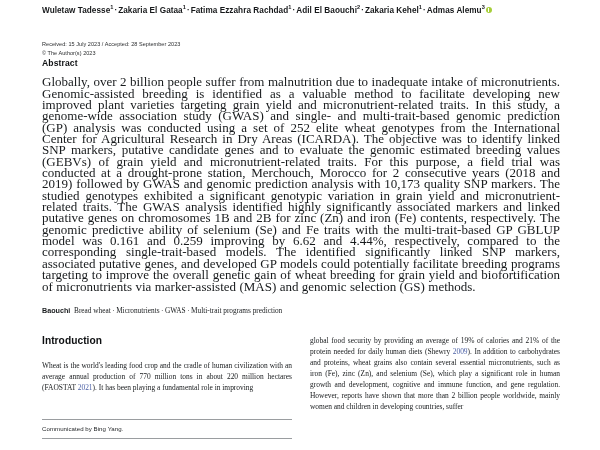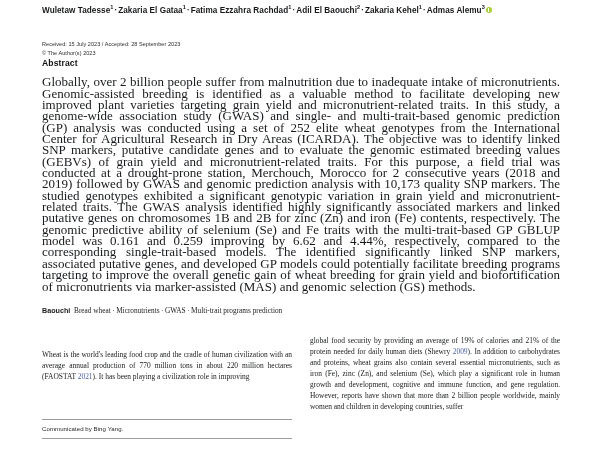--- a/index.html
+++ b/index.html
@@ -192,21 +192,22 @@
     </div>
 
     <div class="section-head abstract-head">Abstract</div>
     <div class="abstract-body">Globally, over 2 billion people suffer from malnutrition due to inadequate intake of micronutrients. Genomic-assisted breeding is identified as a valuable method to facilitate developing new improved plant varieties targeting grain yield and micronutrient-related traits. In this study, a genome-wide association study (GWAS) and single- and multi-trait-based genomic prediction (GP) analysis was conducted using a set of 252 elite wheat genotypes from the International Center for Agricultural Research in Dry Areas (ICARDA). The objective was to identify linked SNP markers, putative candidate genes and to evaluate the genomic estimated breeding values (GEBVs) of grain yield and micronutrient-related traits. For this purpose, a field trial was conducted at a drought-prone station, Merchouch, Morocco for 2 consecutive years (2018 and 2019) followed by GWAS and genomic prediction analysis with 10,173 quality SNP markers. The studied genotypes exhibited a significant genotypic variation in grain yield and micronutrient-related traits. The GWAS analysis identified highly significantly associated markers and linked putative genes on chromosomes 1B and 2B for zinc (Zn) and iron (Fe) contents, respectively. The genomic predictive ability of selenium (Se) and Fe traits with the multi-trait-based GP GBLUP model was 0.161 and 0.259 improving by 6.62 and 4.44%, respectively, compared to the corresponding single-trait-based models. The identified significantly linked SNP markers, associated putative genes, and developed GP models could potentially facilitate breeding programs targeting to improve the overall genetic gain of wheat breeding for grain yield and biofortification of micronutrients via marker-assisted (MAS) and genomic selection (GS) methods.</div>
 
     <div class="keywords"><b>Baouchi</b>&nbsp; <span>Bread wheat</span><span class="kw-sep">·</span><span>Micronutrients</span><span class="kw-sep">·</span><span>GWAS</span><span class="kw-sep">·</span><span>Multi-trait programs prediction</span></div>
 
     <div class="columns">
 
       <div class="col col-left">
-        <div class="body-text"><span>Wheat is the world's leading food crop and the cradle of human civilization with an average annual production of 770 million tons in about 220 million hectares (FAOSTAT </span><span class="cite">2021</span><span>). It has been playing a civilization role in improving</span></div>
+        <div class="intro-head">Introduction</div>
+        <div class="body-text"><span>Wheat is the world's leading food crop and the cradle of human civilization with an average annual production of 770 million tons in about 220 million hectares (FAOSTAT </span><span class="cite">2021</span><span>). It has been playing a fundamental role in improving</span></div>
 
         <div class="footnote">
           <hr class="rule">
           <div class="footnote-text">Communicated by Bing Yang.</div>
           <hr class="rule-short">
           <div class="faded-line">&nbsp;</div>
         </div>
       </div>
 
       <div class="col col-right">

